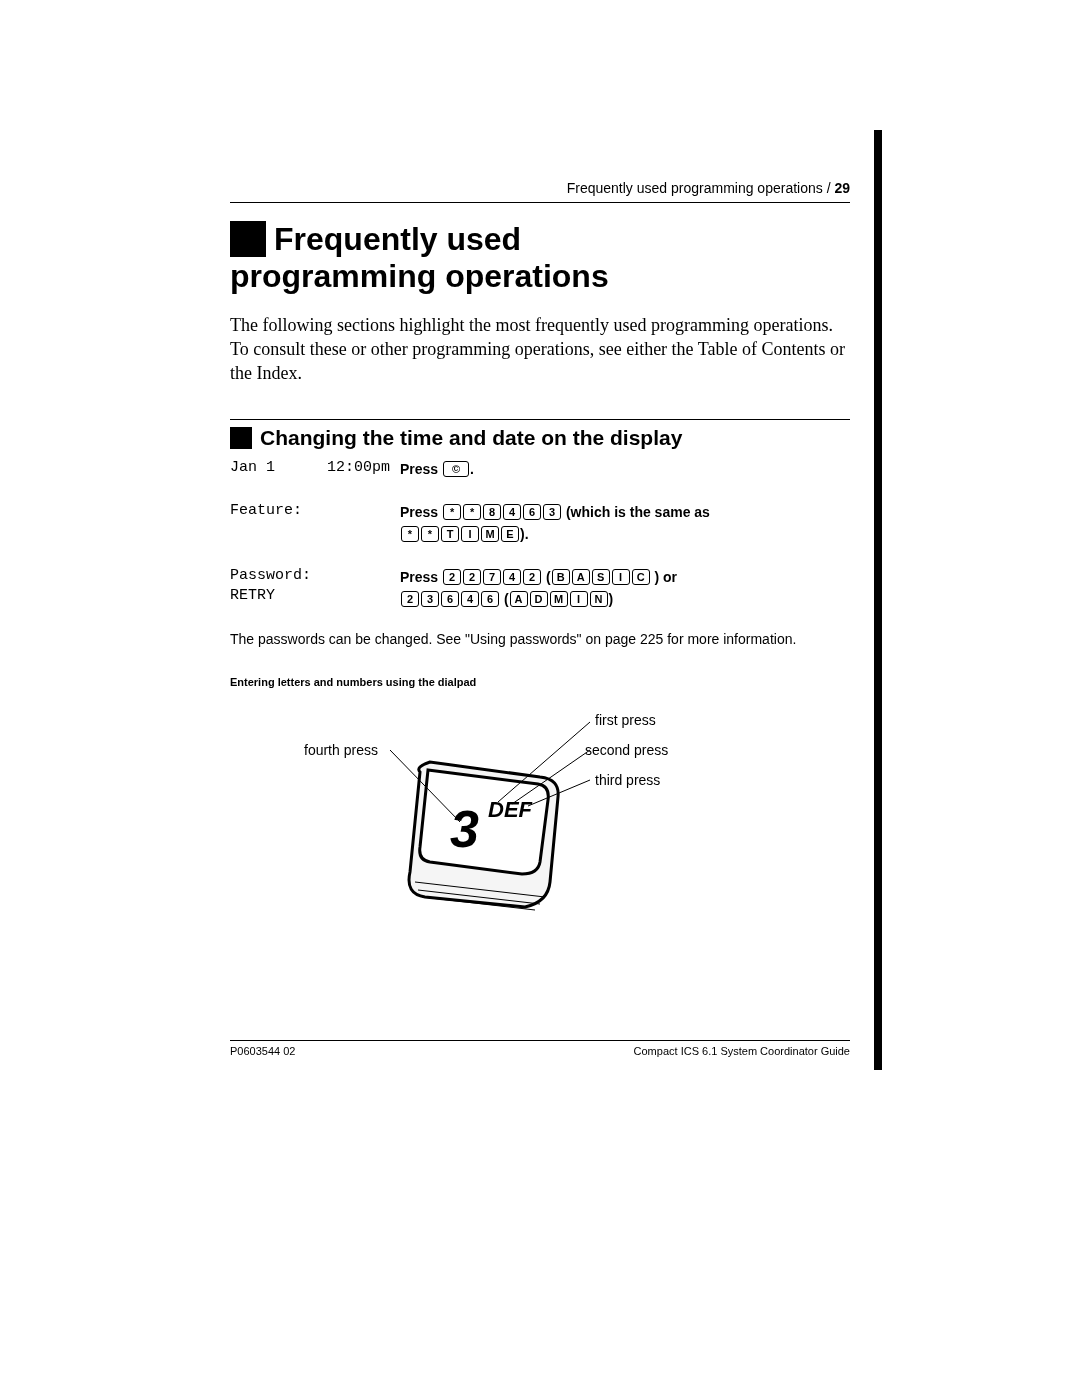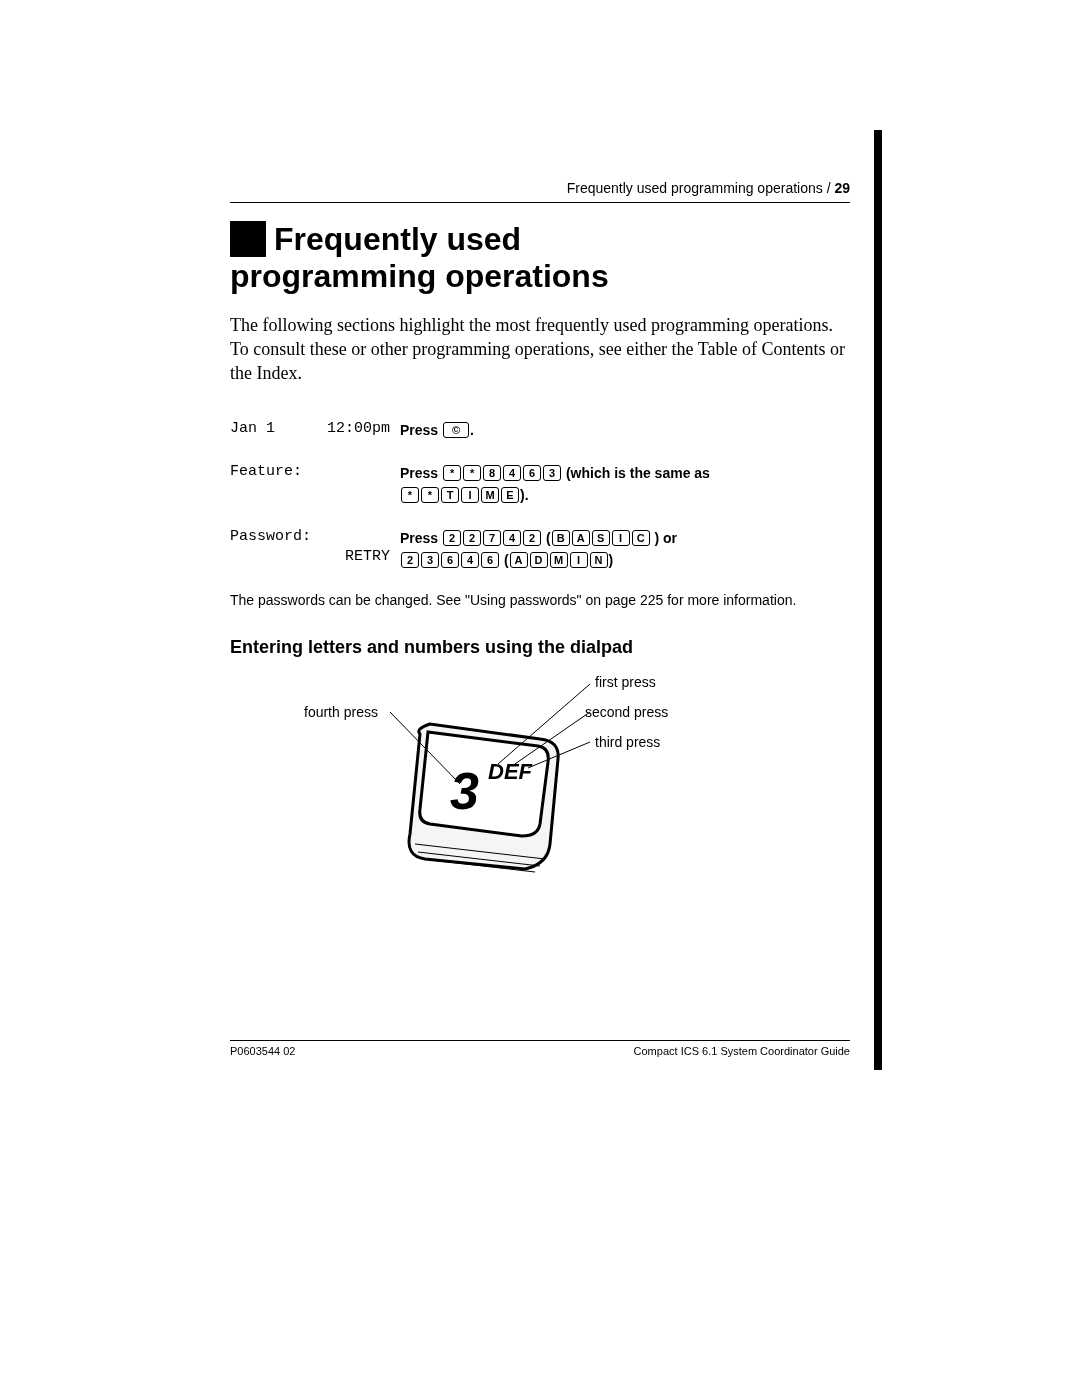--- a/index.html
+++ b/index.html
@@ -93,21 +93,20 @@
     flex-shrink: 0;
     font-family: "Courier New", monospace;
     font-size: 15px;
     line-height: 1.35;
   }
   .lcd .top {
     display: flex;
     justify-content: space-between;
   }
   .lcd .retry {
-    text-align: right;
   }
   .instr {
     font-family: Arial, Helvetica, sans-serif;
     font-size: 14px;
     line-height: 1.6;
     margin-left: 10px;
     font-weight: bold;
   }
   .keycap {
     display: inline-block;
@@ -128,22 +127,22 @@
   }
   .note {
     font-family: Arial, Helvetica, sans-serif;
     font-size: 14px;
     line-height: 1.4;
     margin: 6px 0 26px 0;
   }
   .sub-head {
     font-family: Arial, Helvetica, sans-serif;
     font-weight: bold;
-    font-size: 18px;
-    margin: 0 0 6px 0;
+    font-size: 11px;
+    margin: 0 0 14px 0;
   }
   .diagram {
     position: relative;
     height: 260px;
     margin-left: 60px;
     font-family: Arial, Helvetica, sans-serif;
     font-size: 14px;
   }
   .diagram svg {
     position: absolute;
@@ -185,20 +184,26 @@
   </div>
   <hr class="head-rule">
 
   <h1 class="chapter-title">
     <span class="square"></span><span>Frequently used</span>
     <span class="indent-line">programming operations</span>
   </h1>
 
   <p class="intro">The following sections highlight the most frequently used programming operations. To consult these or other programming operations, see either the Table of Contents or the Index.</p>
 
+  <div class="section-head-wrap">
+    <hr class="section-rule">
+    <h2 class="section-head">
+      <span class="square-sm"></span><span>Changing the time and date on the display</span>
+    </h2>
+  </div>
 
   <div class="step-row">
     <div class="lcd">
       <div class="top">
         <span>Jan 1</span>
         <span>12:00pm</span>
       </div>
     </div>
     <div class="instr">
       <span>Press</span>

